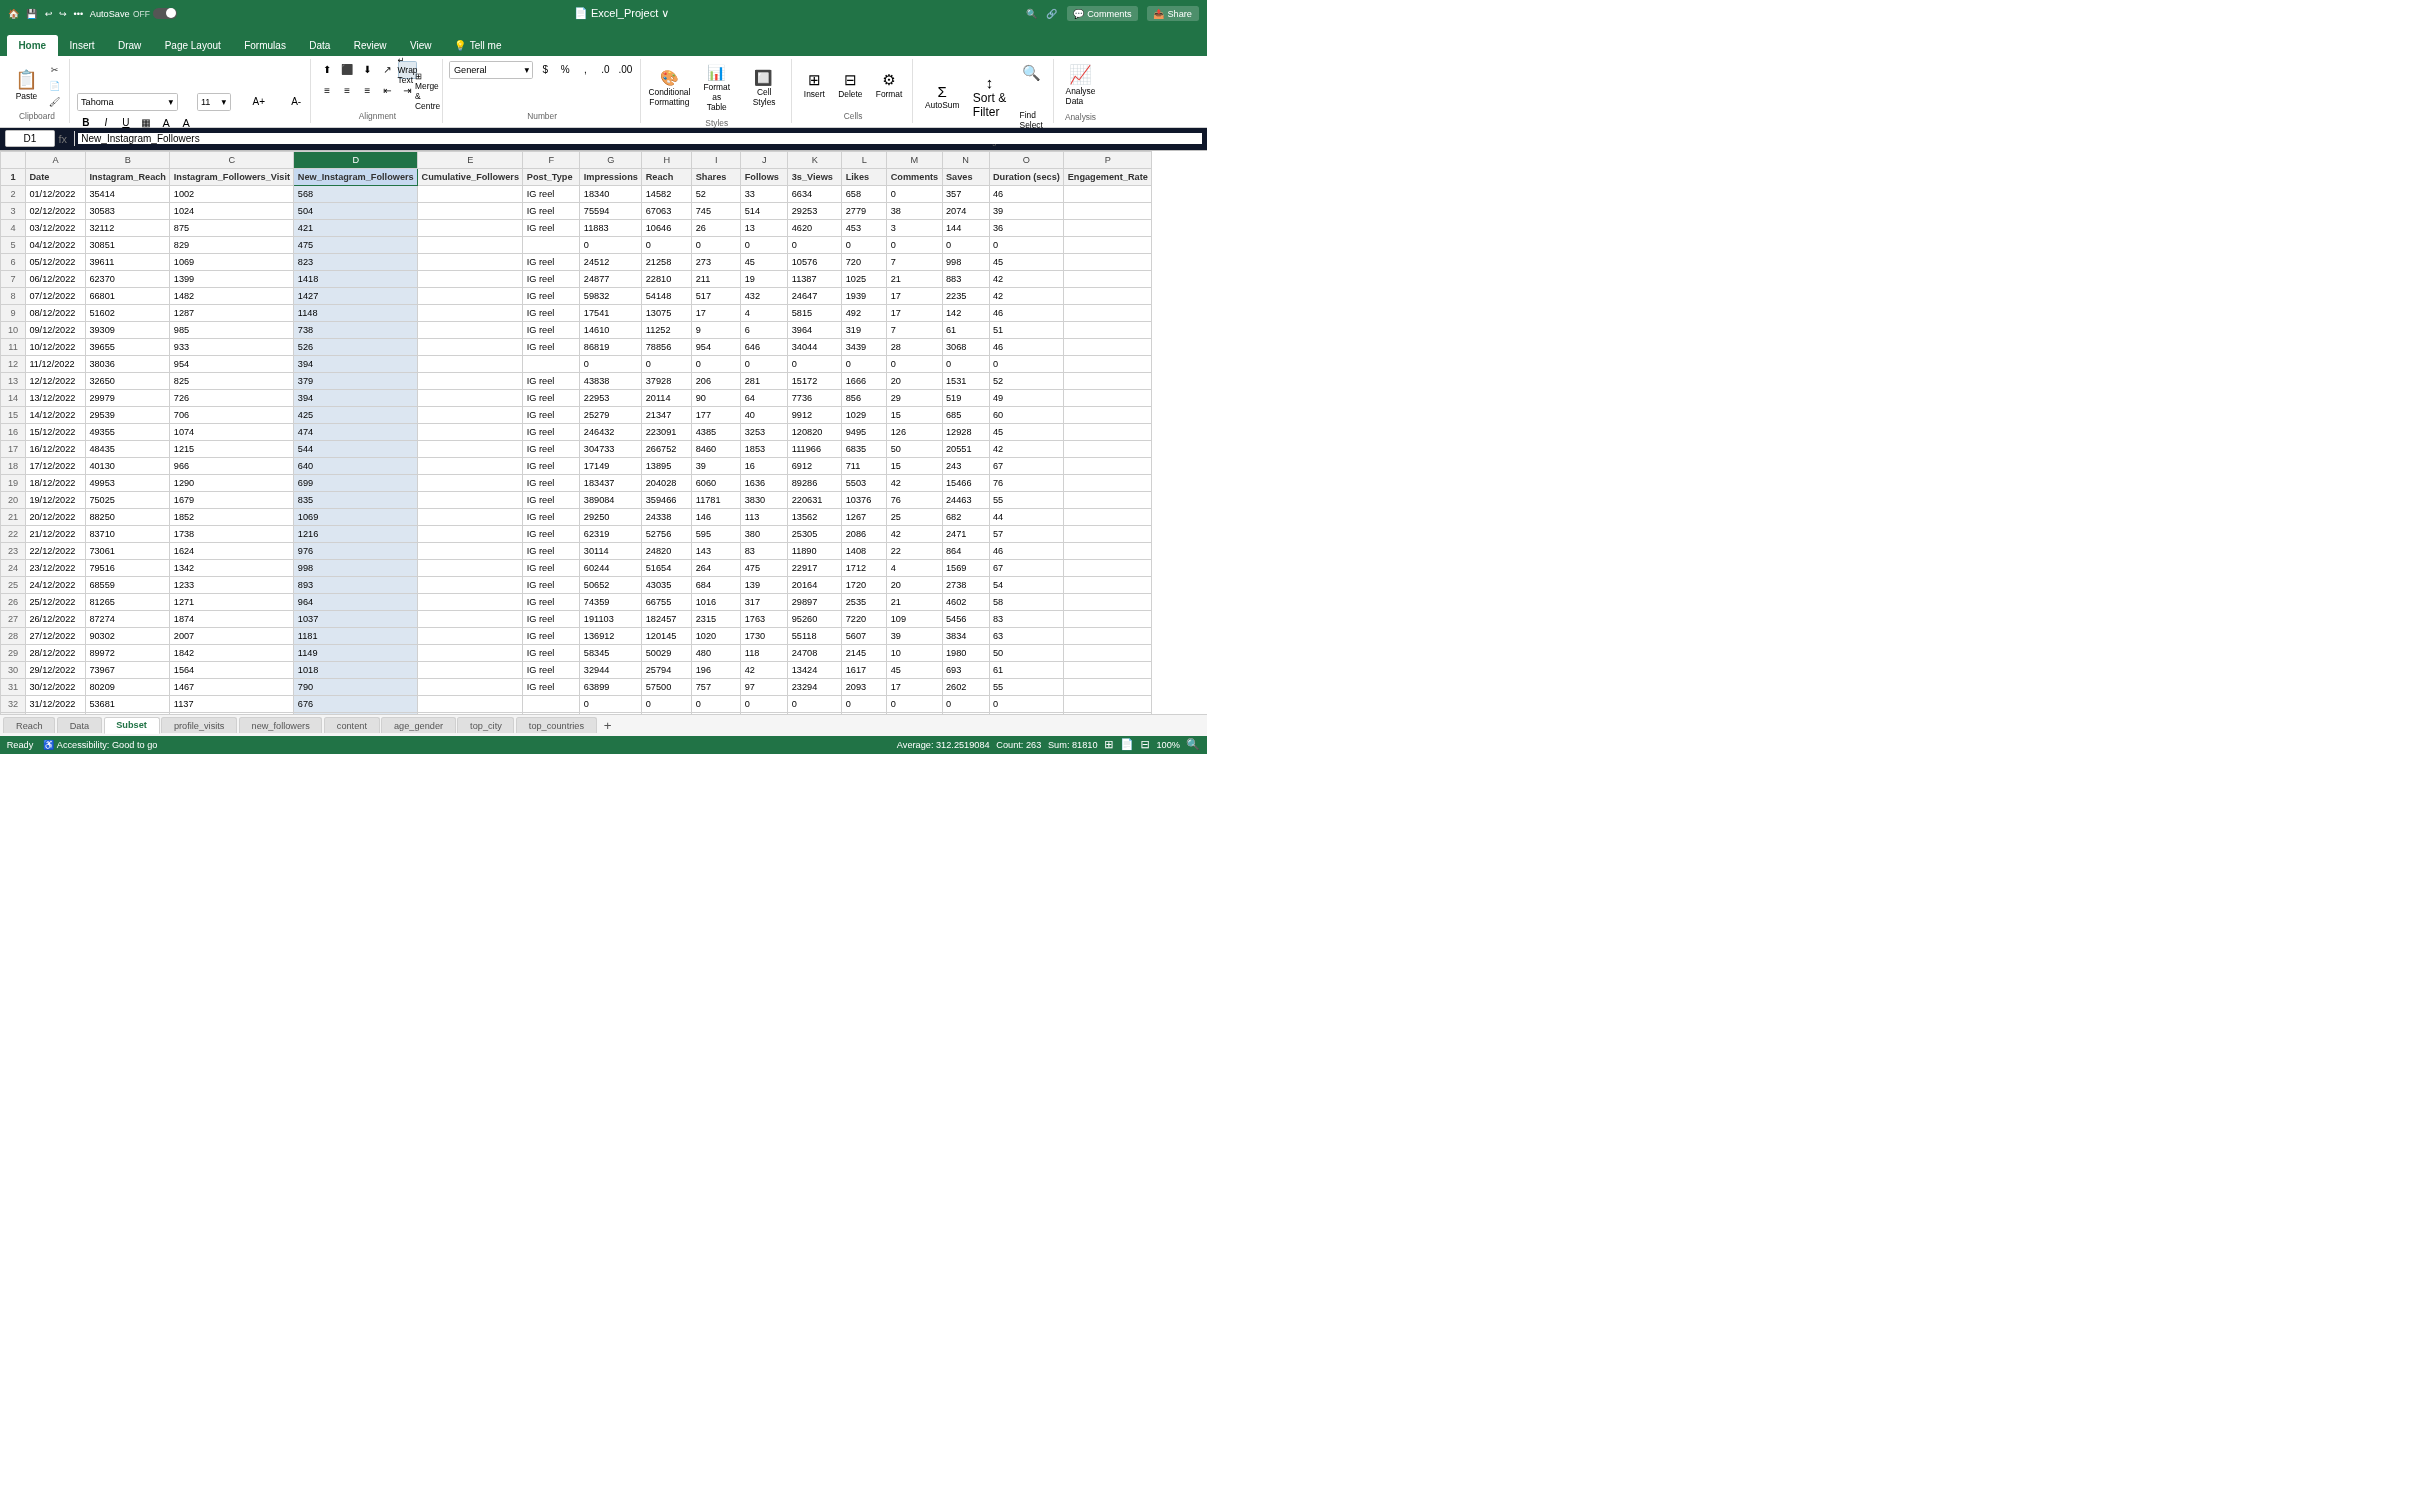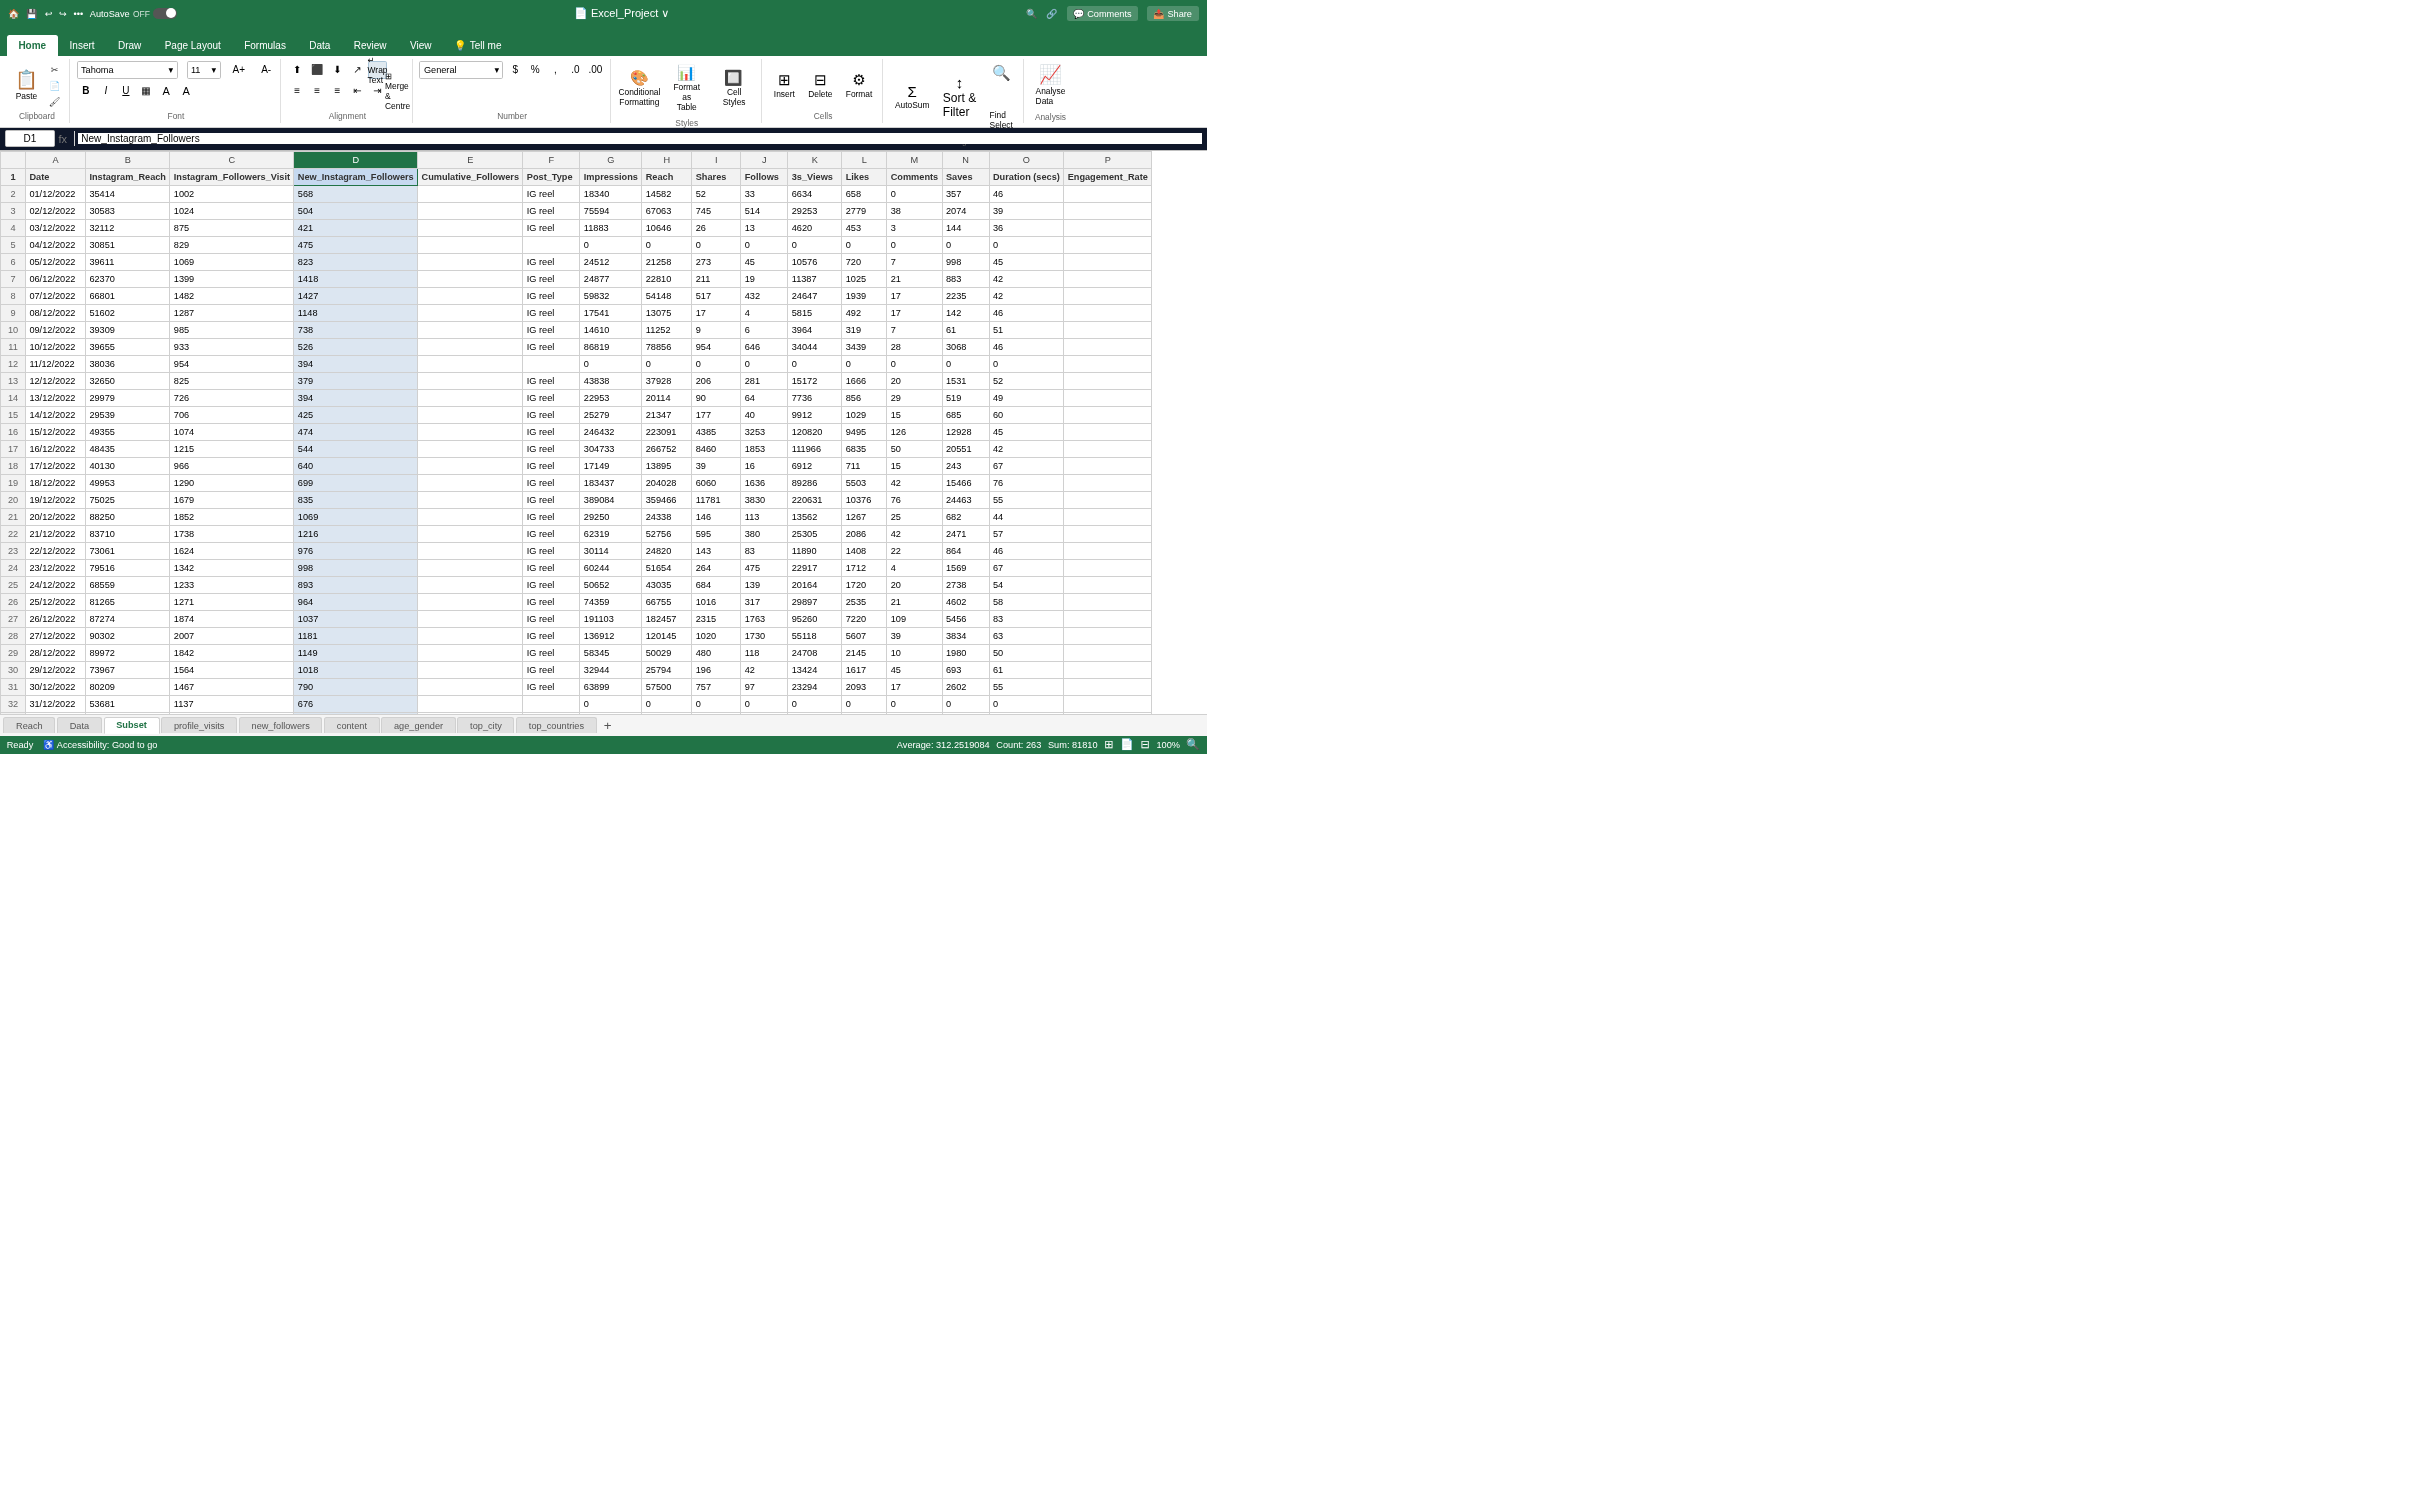--- a/index.html
+++ b/index.html
@@ -380,21 +380,21 @@
         <div class="ribbon-btn-small">✂</div>
         <div class="ribbon-btn-small">📄</div>
         <div class="ribbon-btn-small">🖌</div>
       </div>
     </div>
     <div class="ribbon-group-label">Clipboard</div>
   </div>
 
   <div class="ribbon-group">
     <div class="ribbon-btn-row" style="flex-direction:column;gap:2.5px;align-items:flex-start;">
-      <div style="display:flex;gap:9px;align-items:flex-end;">
+      <div style="display:flex;gap:19px;align-items:flex-end;margin-top:32px;">
         <div class="font-name-box">
           <span>Tahoma</span>
           <span>▾</span>
         </div>
         <div class="font-size-box">
           <span>11</span>
           <span>▾</span>
         </div>
         <div class="fmt-btn">A+</div>
         <div class="fmt-btn">A-</div>

